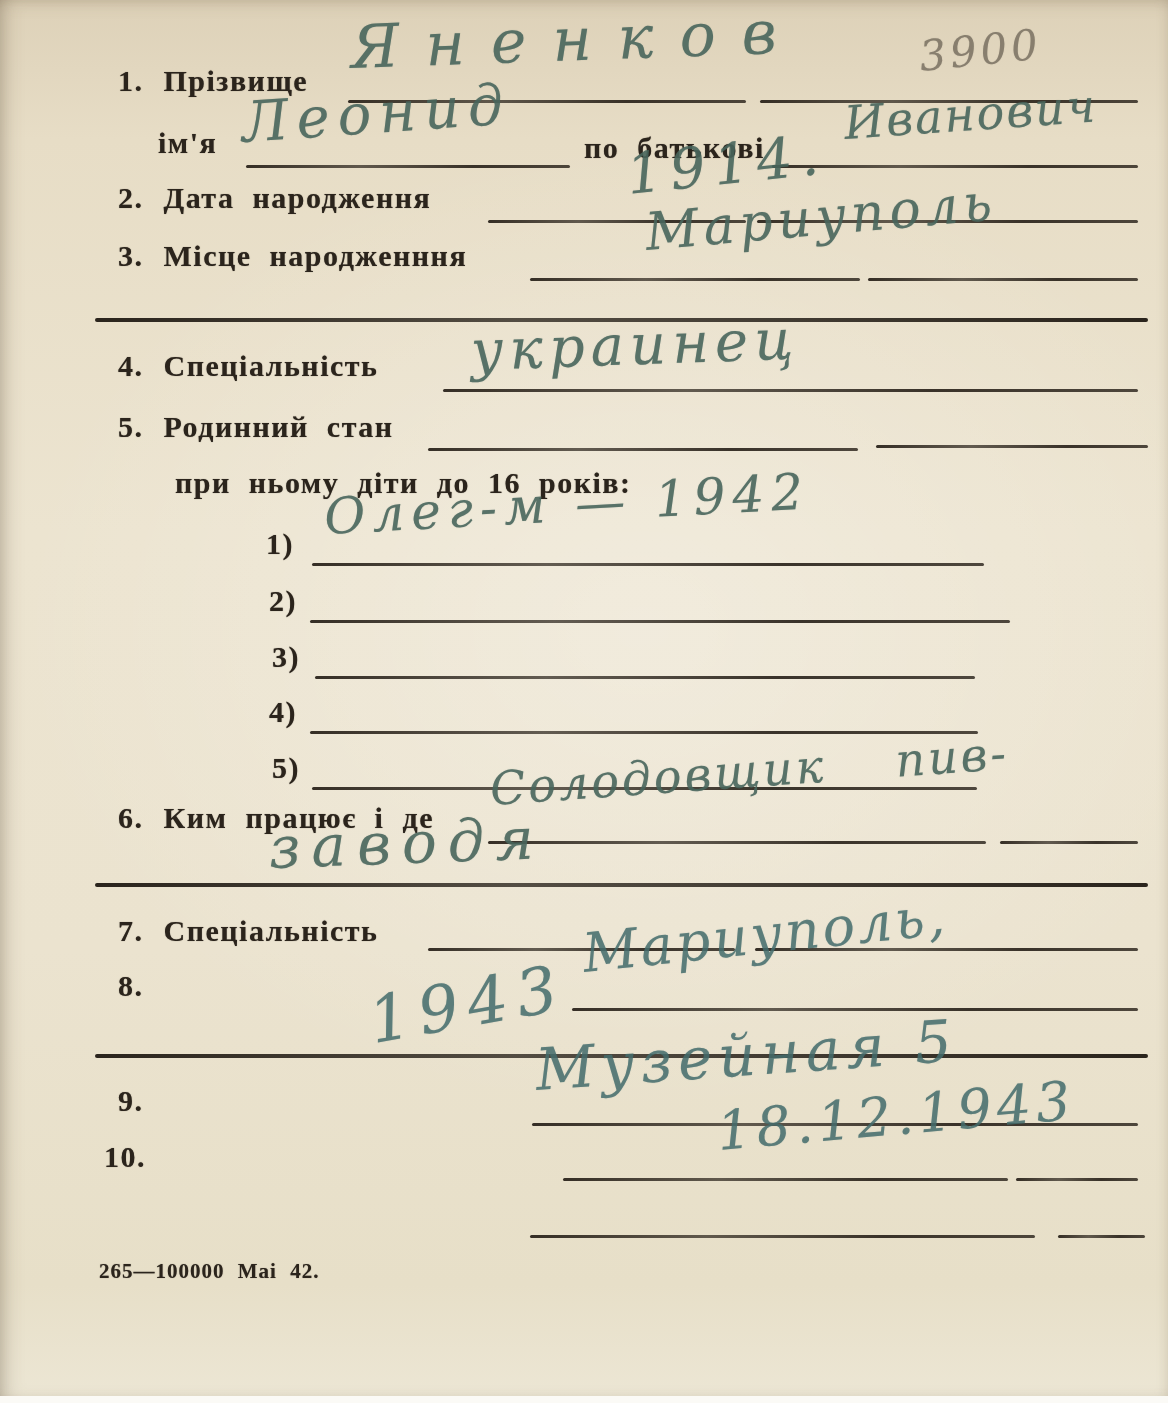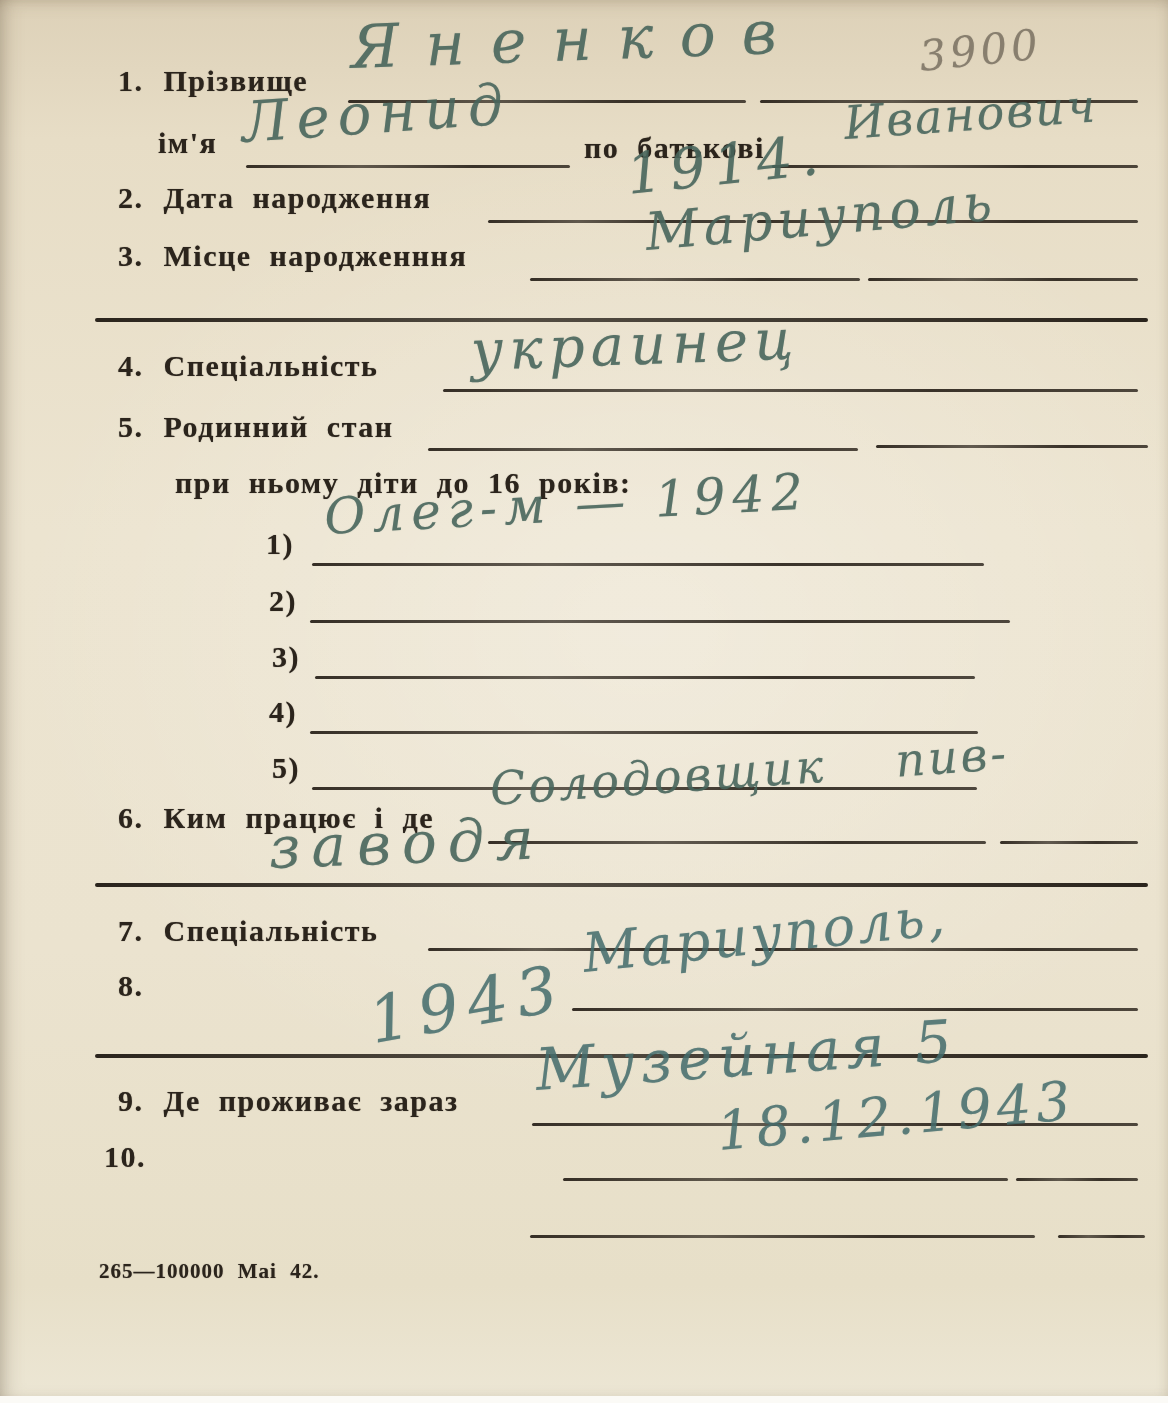--- a/index.html
+++ b/index.html
@@ -206,21 +206,20 @@
     <div class="row" id="r8">
       <span class="num">8.</span>
     </div>
     <div class="rule ruleJ1"></div>
     <div class="hand hand2 hPrewar">Мариуполь,</div>
     <div class="hand hand2 h1943">1943</div>
     <div class="rule sep sep3"></div>
 
     <div class="row" id="r9">
       <span class="num">9.</span>
-      <span class="cap">Де проживає зараз</span>
     </div>
     <div class="rule ruleK1"></div>
     <div class="hand hand2 hCurrent">Музейная 5</div>
 
     <div class="row small-gap" id="r10">
       <span class="num">10.</span>
     </div>
     <div class="rule ruleL1"></div>
     <div class="rule ruleL2"></div>
     <div class="hand hand2 hCard">18.12.1943</div>

